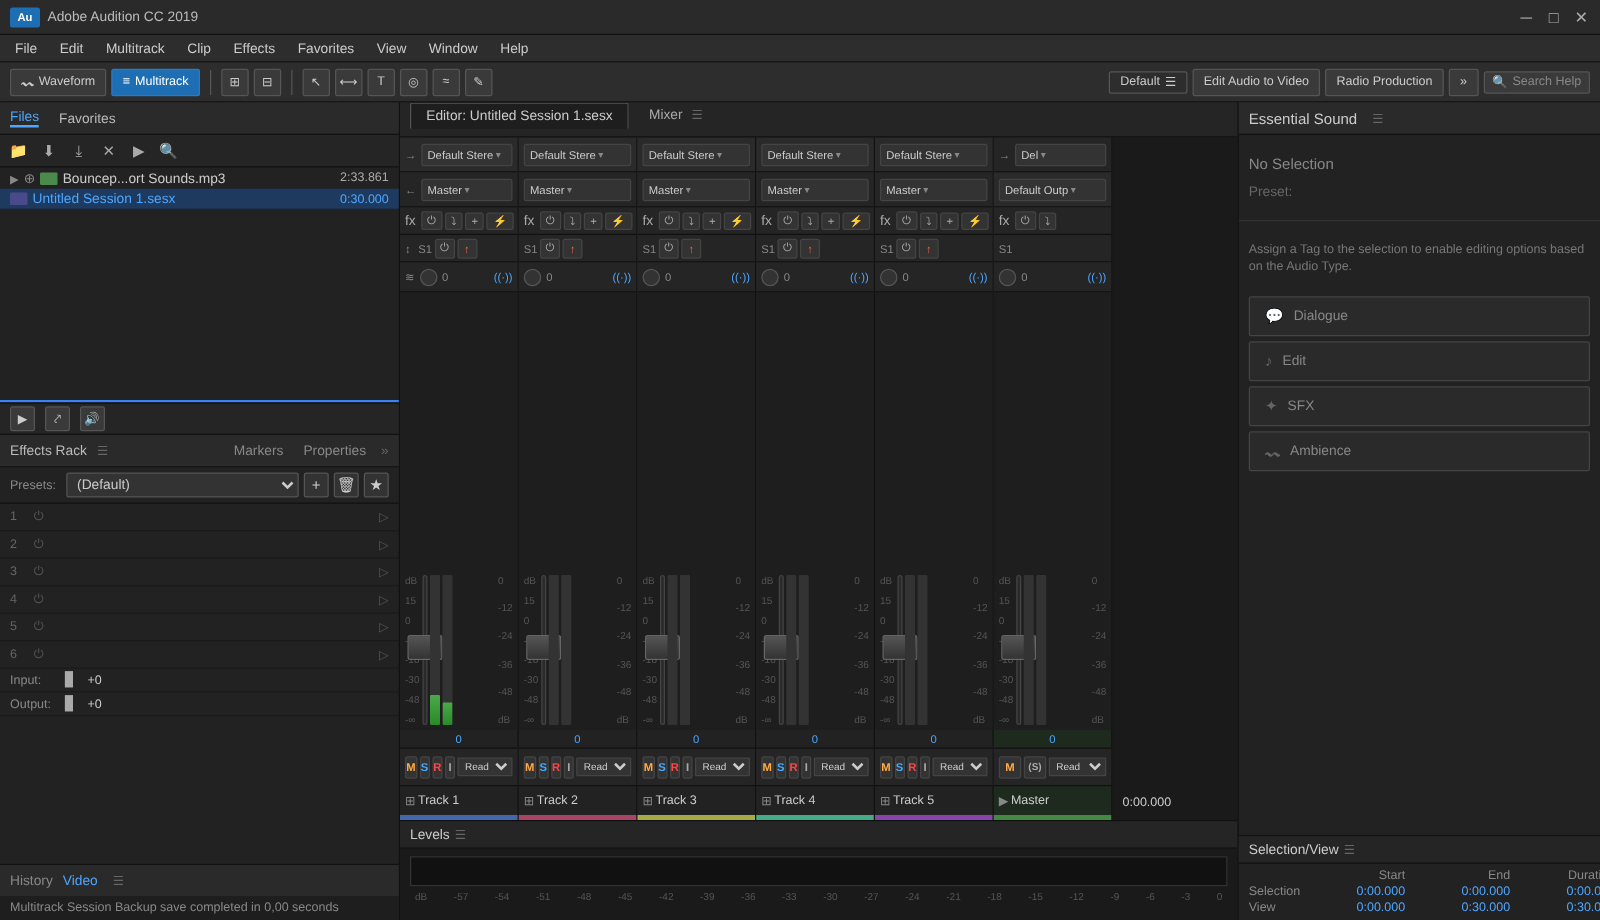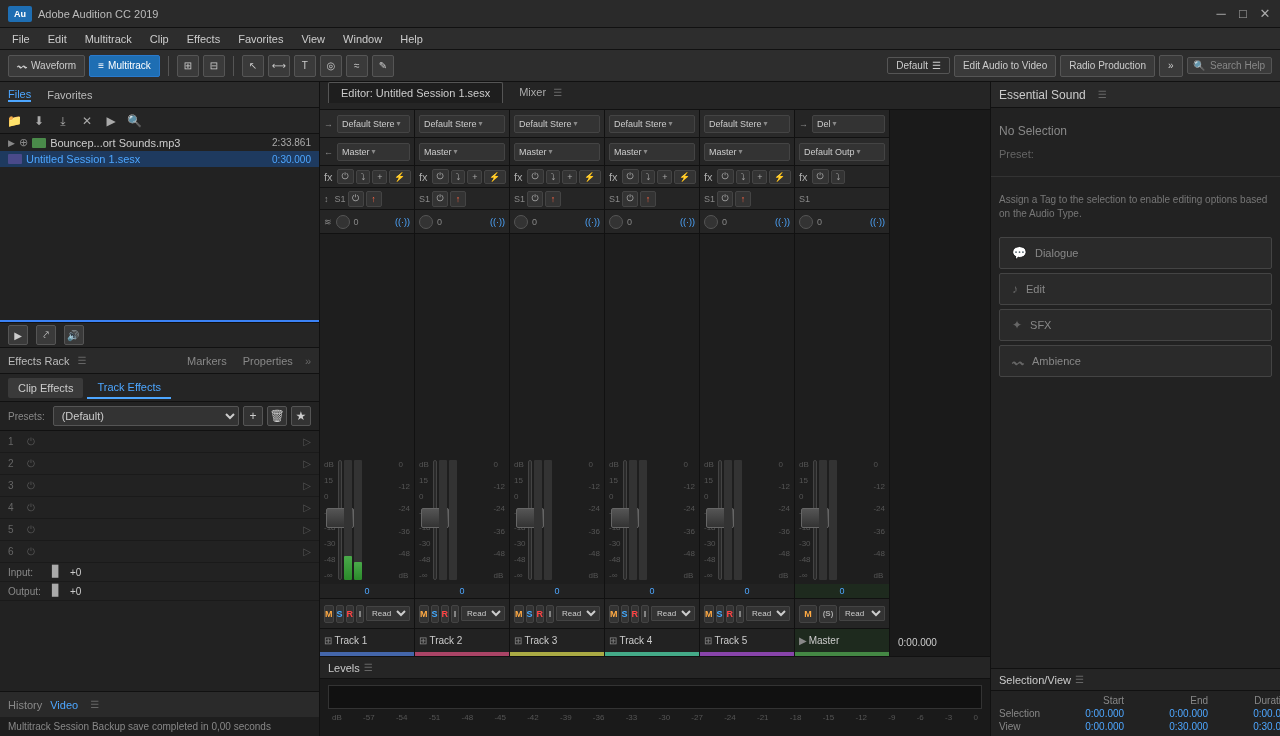--- a/index.html
+++ b/index.html
@@ -773,24 +773,20 @@
     </div>
 
     <div id="effects-panel">
       <div class="panel-header">
         <span>Effects Rack</span>
         <span style="color:#666;font-size:10px;">☰</span>
         <span style="margin-left:auto;color:#888;">Markers</span>
         <span style="margin-left:8px;color:#888;">Properties</span>
         <span style="margin-left:4px;color:#666;">»</span>
       </div>
-      <div class="effects-tabs">
-        <span class="effects-tab active">Clip Effects</span>
-        <span class="track-effects-tab">Track Effects</span>
-      </div>
       <div class="presets-row">
         <span class="preset-label">Presets:</span>
         <select class="preset-select">
           <option>(Default)</option>
         </select>
         <button class="preset-btn">+</button>
         <button class="preset-btn">🗑</button>
         <button class="preset-btn">★</button>
       </div>
       <div class="effect-slot">

